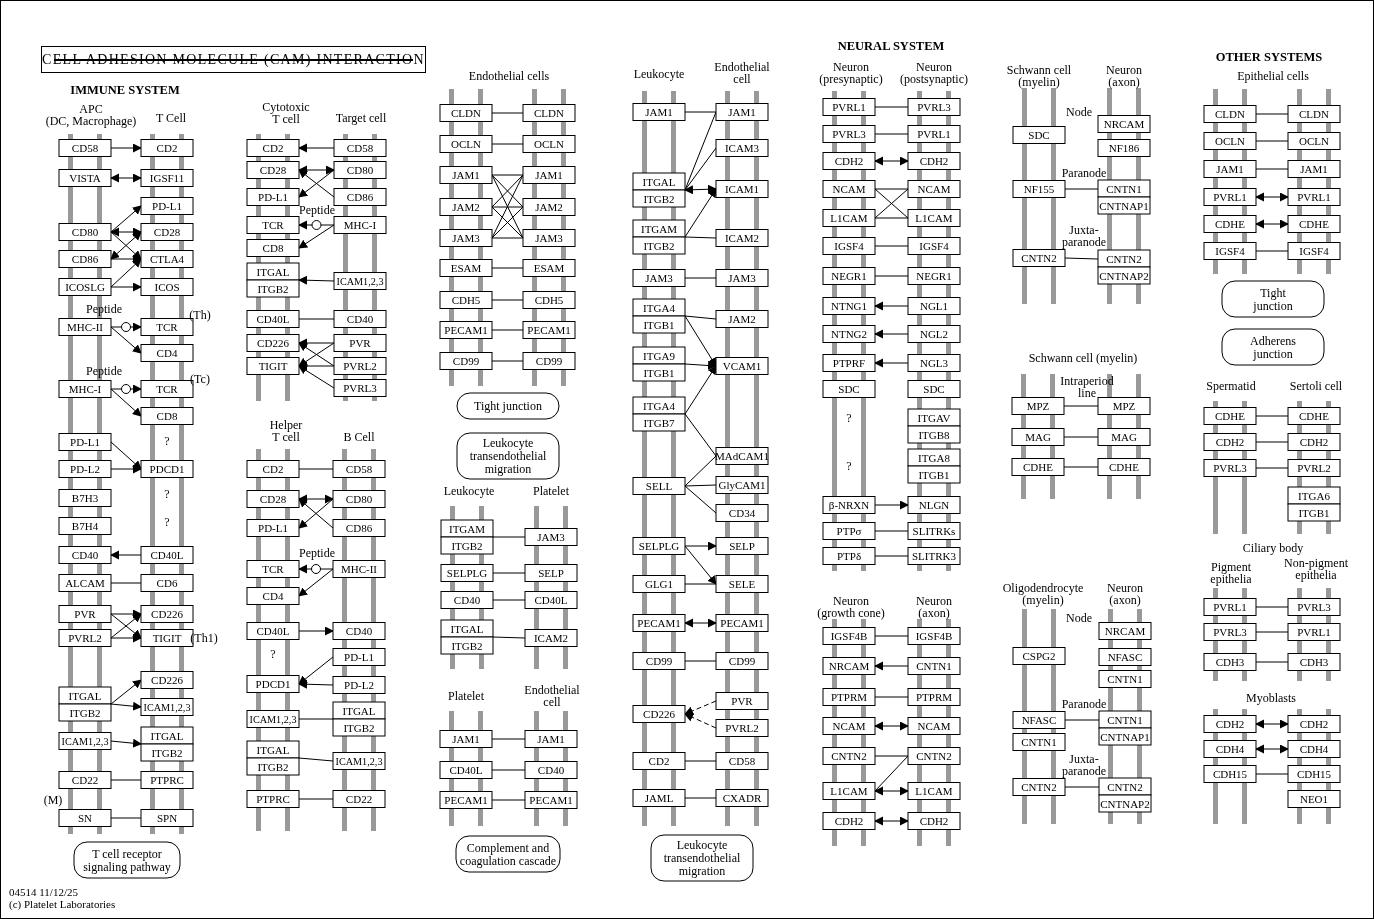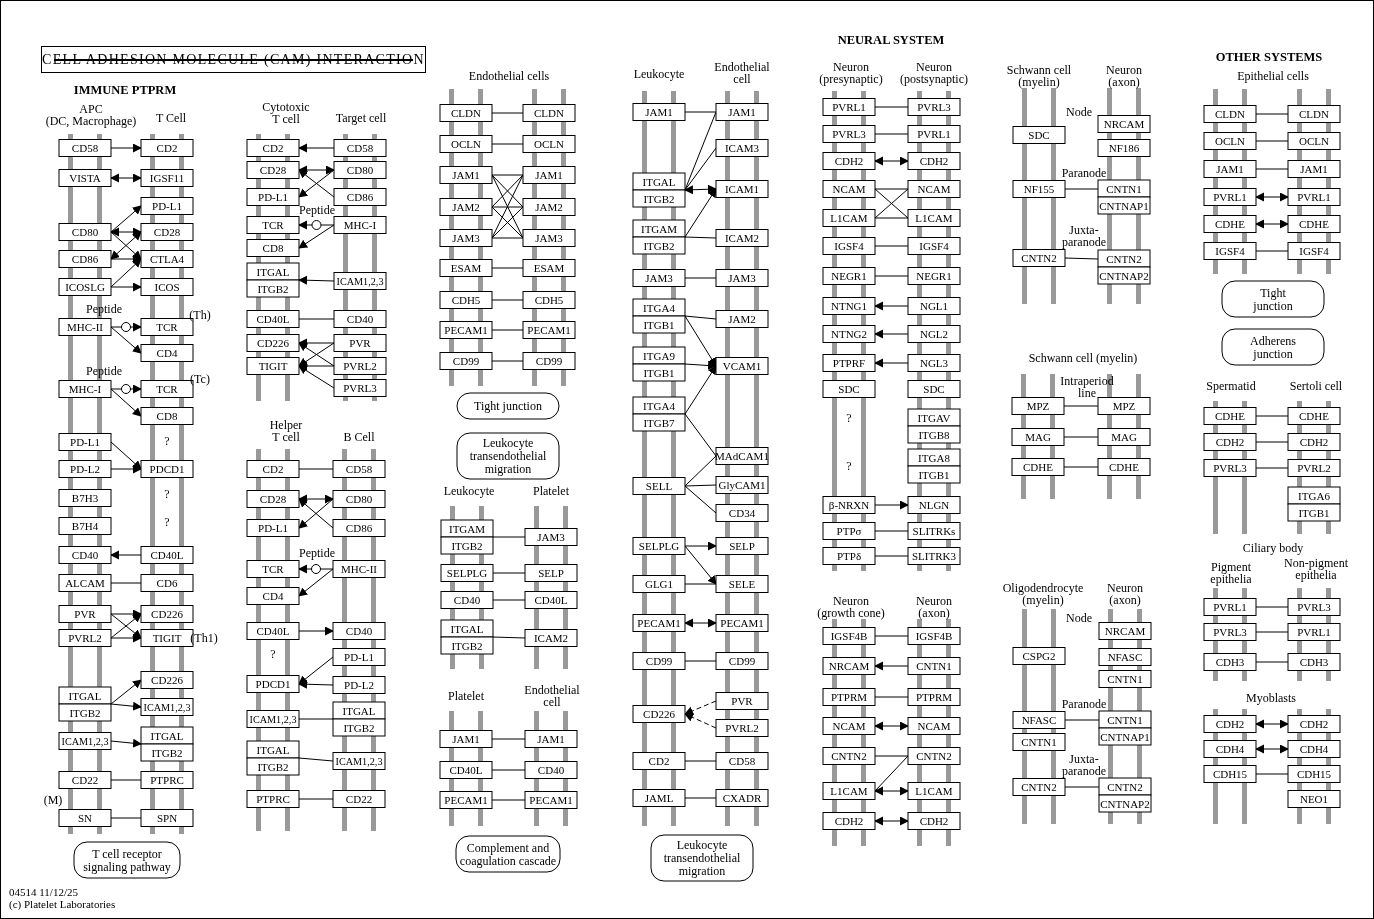--- a/index.html
+++ b/index.html
@@ -1,36 +1,36 @@
 <!DOCTYPE html>
 <html><head>
 <meta charset="utf-8">
 <style>
   html,body{margin:0;padding:0;background:#fff;}
   .stage{position:relative;width:1374px;height:919px;background:#fff;border:1px solid #000;box-sizing:border-box;overflow:hidden;font-family:"Liberation Serif",serif;}
   .title-box{position:absolute;left:40px;top:45px;width:385px;height:27px;border:1px solid #000;box-sizing:border-box;padding:12px;}
   .title-inner{border:1px solid #000;height:100%;box-sizing:border-box;display:flex;align-items:center;justify-content:center;font-size:14px;letter-spacing:1.3px;white-space:nowrap;}
   .sec{position:absolute;transform:translateX(-50%);font-size:12.5px;font-weight:bold;white-space:nowrap;}
   #sec-immune{left:124px;top:82px;}
-  #sec-neural{left:890px;top:32px;}
+  #sec-neural{left:890px;top:38px;}
   #sec-other{left:1268px;top:49px;}
   .footer-line{position:absolute;left:8px;font-size:11px;white-space:nowrap;}
   #footer-1{top:885px;}
   #footer-2{top:897px;}
   svg{position:absolute;left:0;top:0;}
   svg text{font-family:"Liberation Serif",serif;fill:#000;}
 </style>
 </head>
 <body>
 
 <div class="stage">
   <div class="title-box">
     <div class="title-inner">CELL ADHESION MOLECULE (CAM) INTERACTION</div>
   </div>
-  <div class="sec" id="sec-immune">IMMUNE PTPRM</div>
+  <div class="sec" id="sec-immune">IMMUNE SYSTEM</div>
   <div class="sec" id="sec-neural">NEURAL SYSTEM</div>
   <div class="sec" id="sec-other">OTHER SYSTEMS</div>
   <div class="footer-line" id="footer-1">04514 11/12/25</div>
   <div class="footer-line" id="footer-2">(c) Platelet Laboratories</div>
   <svg id="diagram" width="1374" height="919" viewBox="0 0 1374 919">
     <defs>
       <marker id="arr" markerWidth="10" markerHeight="10" refX="8" refY="4.5" orient="auto" markerUnits="userSpaceOnUse">
         <path d="M0,0 L9,4.5 L0,9 z" fill="#000"></path>
       </marker>
       <marker id="arr2" markerWidth="10" markerHeight="10" refX="8" refY="4.5" orient="auto-start-reverse" markerUnits="userSpaceOnUse">

